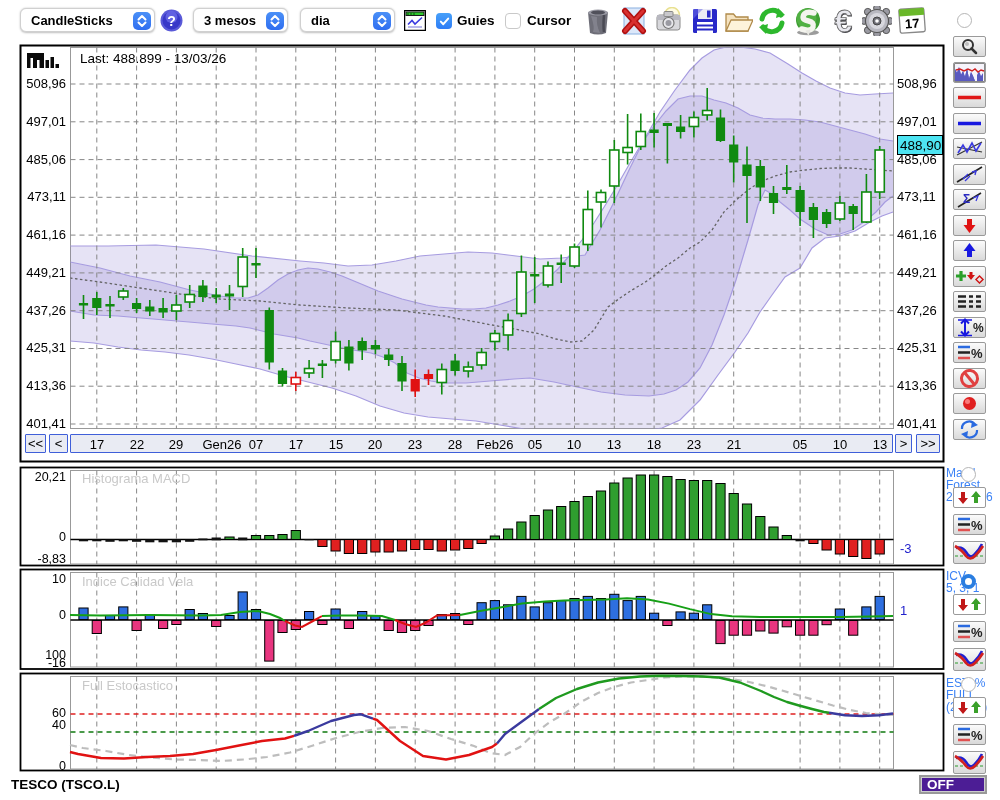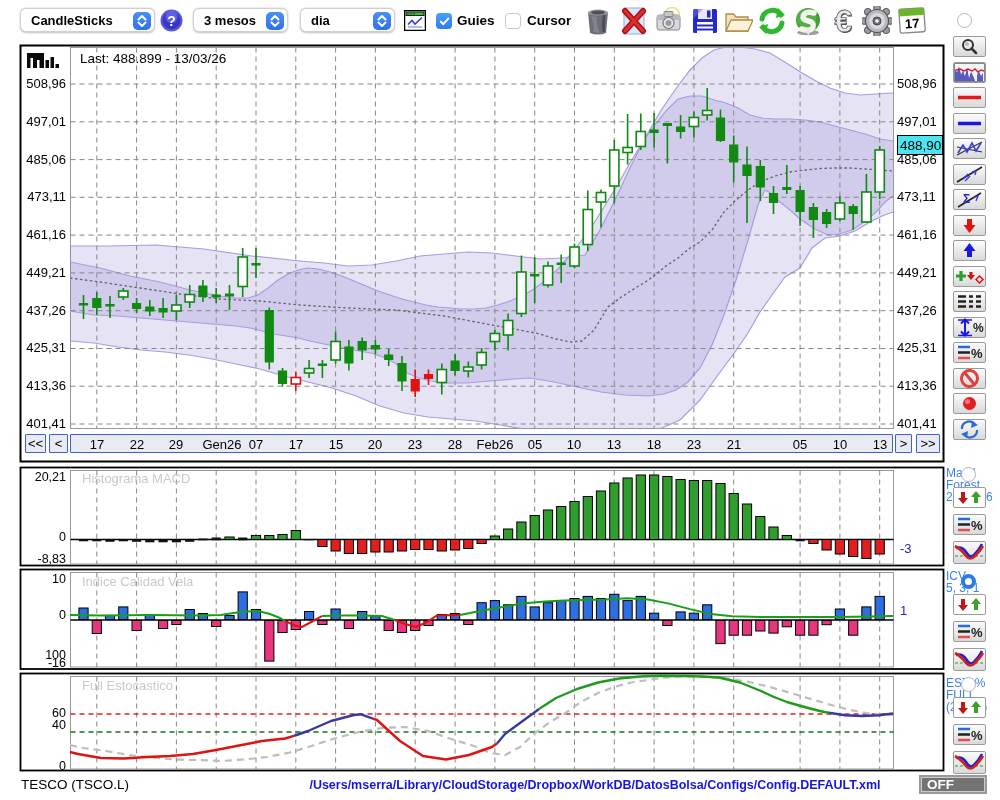--- a/index.html
+++ b/index.html
@@ -762,19 +762,18 @@
       </svg>
     </div>
     <div class="btn" style="left:953px;top:751px;height:23px">
       <svg width="31" height="21" viewBox="0 0 31 21">
         <line x1="1" y1="14" x2="30" y2="14" stroke="#2a9a2a" stroke-width="1" stroke-dasharray="3 2"></line>
         <path d="M2 6 Q8 4 12 10 Q16 17 20 13 Q25 8 28 2" stroke="#2020d0" stroke-width="2.6" fill="none"></path>
         <path d="M1 4 Q8 8 12 14 Q16 19 21 14 Q26 9 29 4" stroke="#d02020" stroke-width="2.6" fill="none"></path>
       </svg>
     </div>
 
-<div class="abs" style="left:21px;top:777px;font-size:13.5px;font-weight:400">TESCO (TSCO.L)</div>
-<div class="abs" style="left:190px;top:778px;width:810px;text-align:center;font-size:12.5px;font-weight:700;color:#1414e6">/Users/mserra/Library/CloudStorage/Dropbox/WorkDB/DatosBolsa/Configs/Config.DEFAULT.xml</div>
-<div class="abs" style="left:919px;top:775px;width:68px;height:19px;background:#737373;border:2px solid #999;box-shadow:inset 0 0 0 1px #ccc">
+<div class="abs" style="left:11px;top:777px;font-size:13.5px;font-weight:700">TESCO (TSCO.L)</div>
+<div class="abs" style="left:919px;top:775px;width:68px;height:19px;background:#4c1d95;border:2px solid #999;box-shadow:inset 0 0 0 1px #ccc">
   <div style="color:#fff;font-size:13.5px;font-weight:700;padding:0 0 0 6px">OFF</div>
     </div>
 
 </div>
 
 </body></html>

